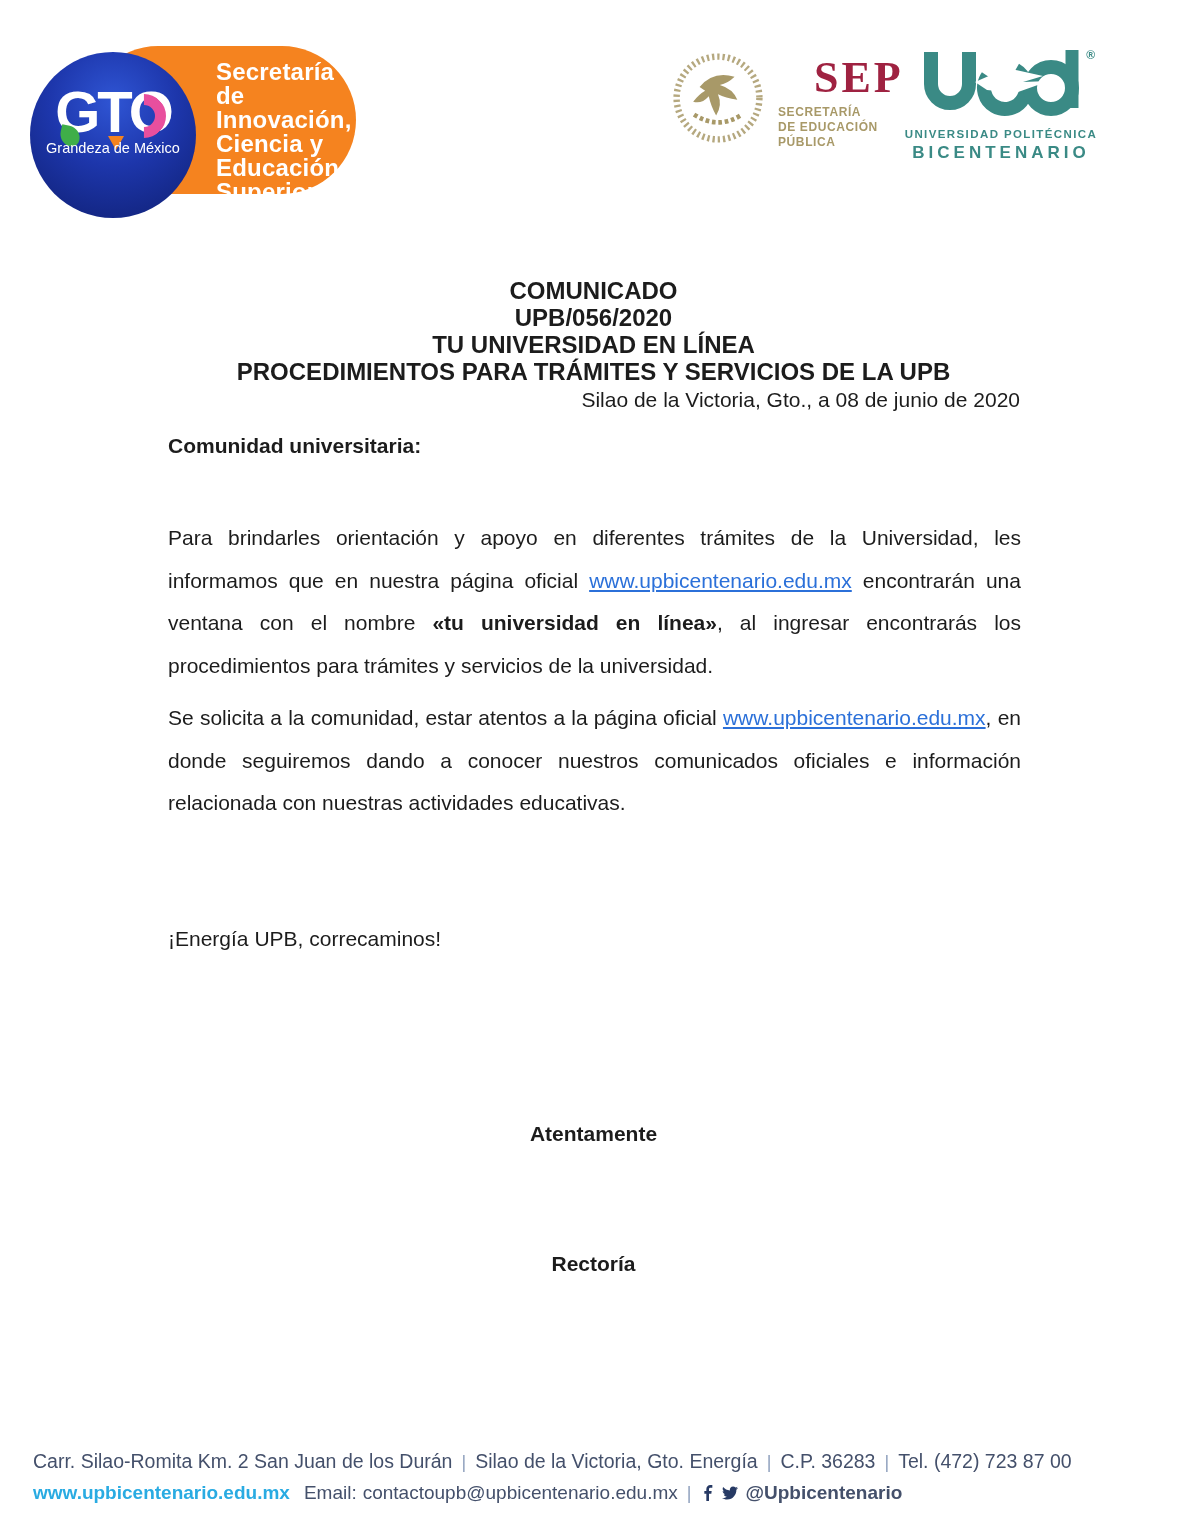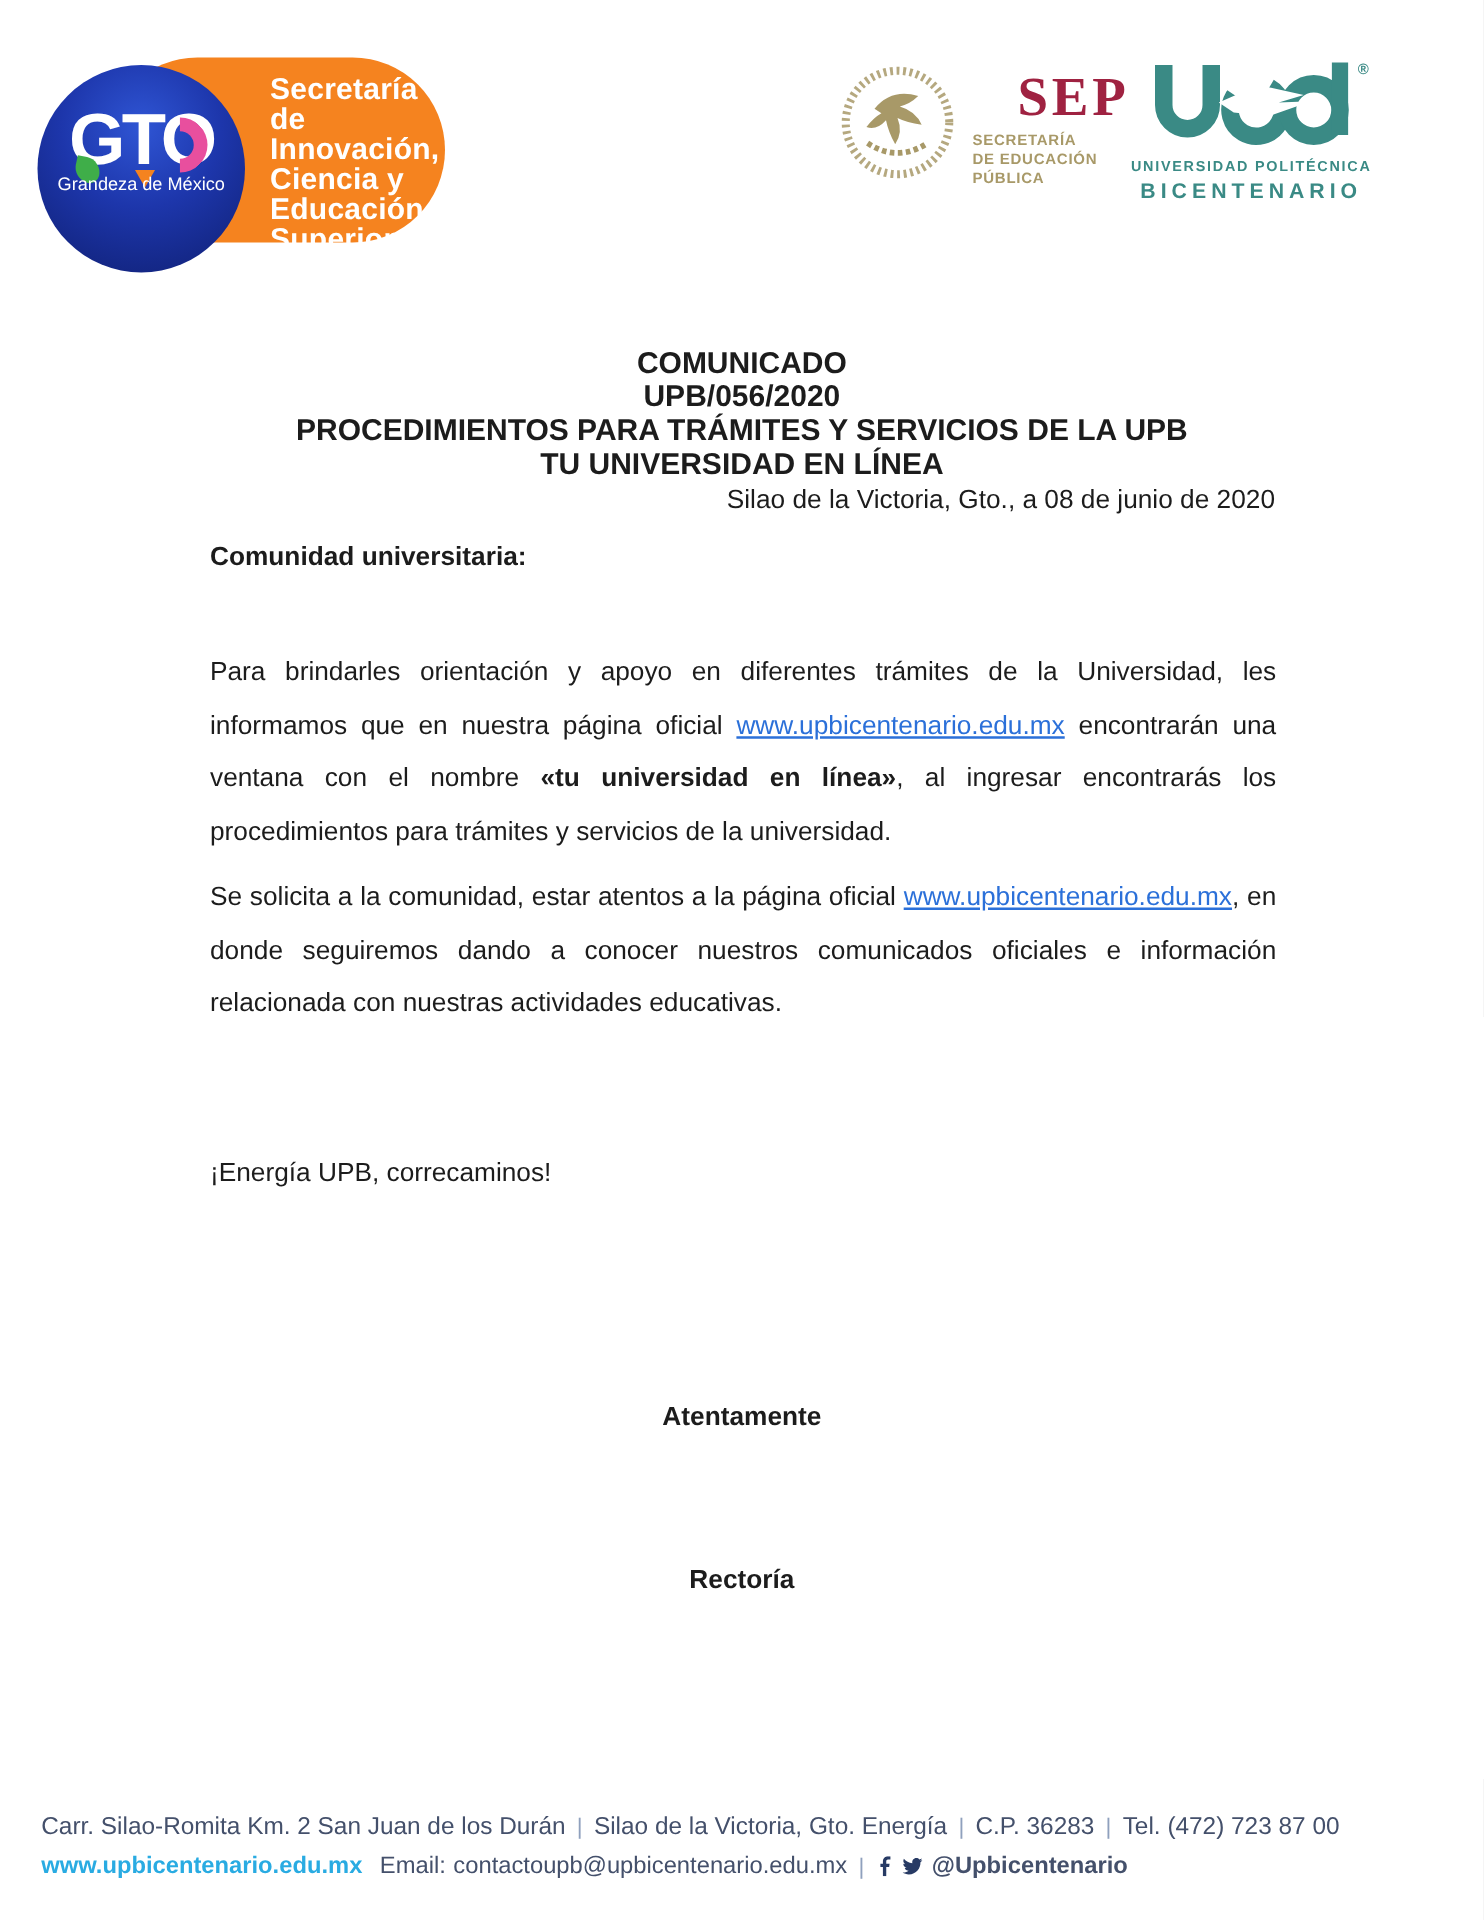--- a/index.html
+++ b/index.html
@@ -185,22 +185,22 @@
       </g>
       <path fill="#ffffff" d="M58 34 L90 20 L126 28 L106 34 L132 33 L98 45 L70 42 Z"></path>
     </svg>
     <div class="upb-line1">UNIVERSIDAD POLITÉCNICA</div>
     <div class="upb-line2">BICENTENARIO</div>
   </div>
 
   <div class="title-block">
     <div>COMUNICADO</div>
     <div>UPB/056/2020</div>
+    <div>TU UNIVERSIDAD EN LÍNEA</div>
     <div>PROCEDIMIENTOS PARA TRÁMITES Y SERVICIOS DE LA UPB</div>
-    <div>TU UNIVERSIDAD EN LÍNEA</div>
   </div>
 
   <div class="dateline">Silao de la Victoria, Gto., a 08 de junio de 2020</div>
   <div class="salutation">Comunidad universitaria:</div>
 
   <p class="para para-1"><span>Para brindarles orientación y apoyo en diferentes trámites de la Universidad, les informamos que en nuestra página oficial </span><span class="doc-link">www.upbicentenario.edu.mx</span><span> encontrarán una ventana con el nombre </span><span class="bold-inline">«tu universidad en línea»</span><span>, al ingresar encontrarás los procedimientos para trámites y servicios de la universidad.</span></p>
 
   <p class="para para-2"><span>Se solicita a la comunidad, estar atentos a la página oficial </span><span class="doc-link">www.upbicentenario.edu.mx</span><span>, en donde seguiremos dando a conocer nuestros comunicados oficiales e información relacionada con nuestras actividades educativas.</span></p>
 
   <div class="slogan">¡Energía UPB, correcaminos!</div>

